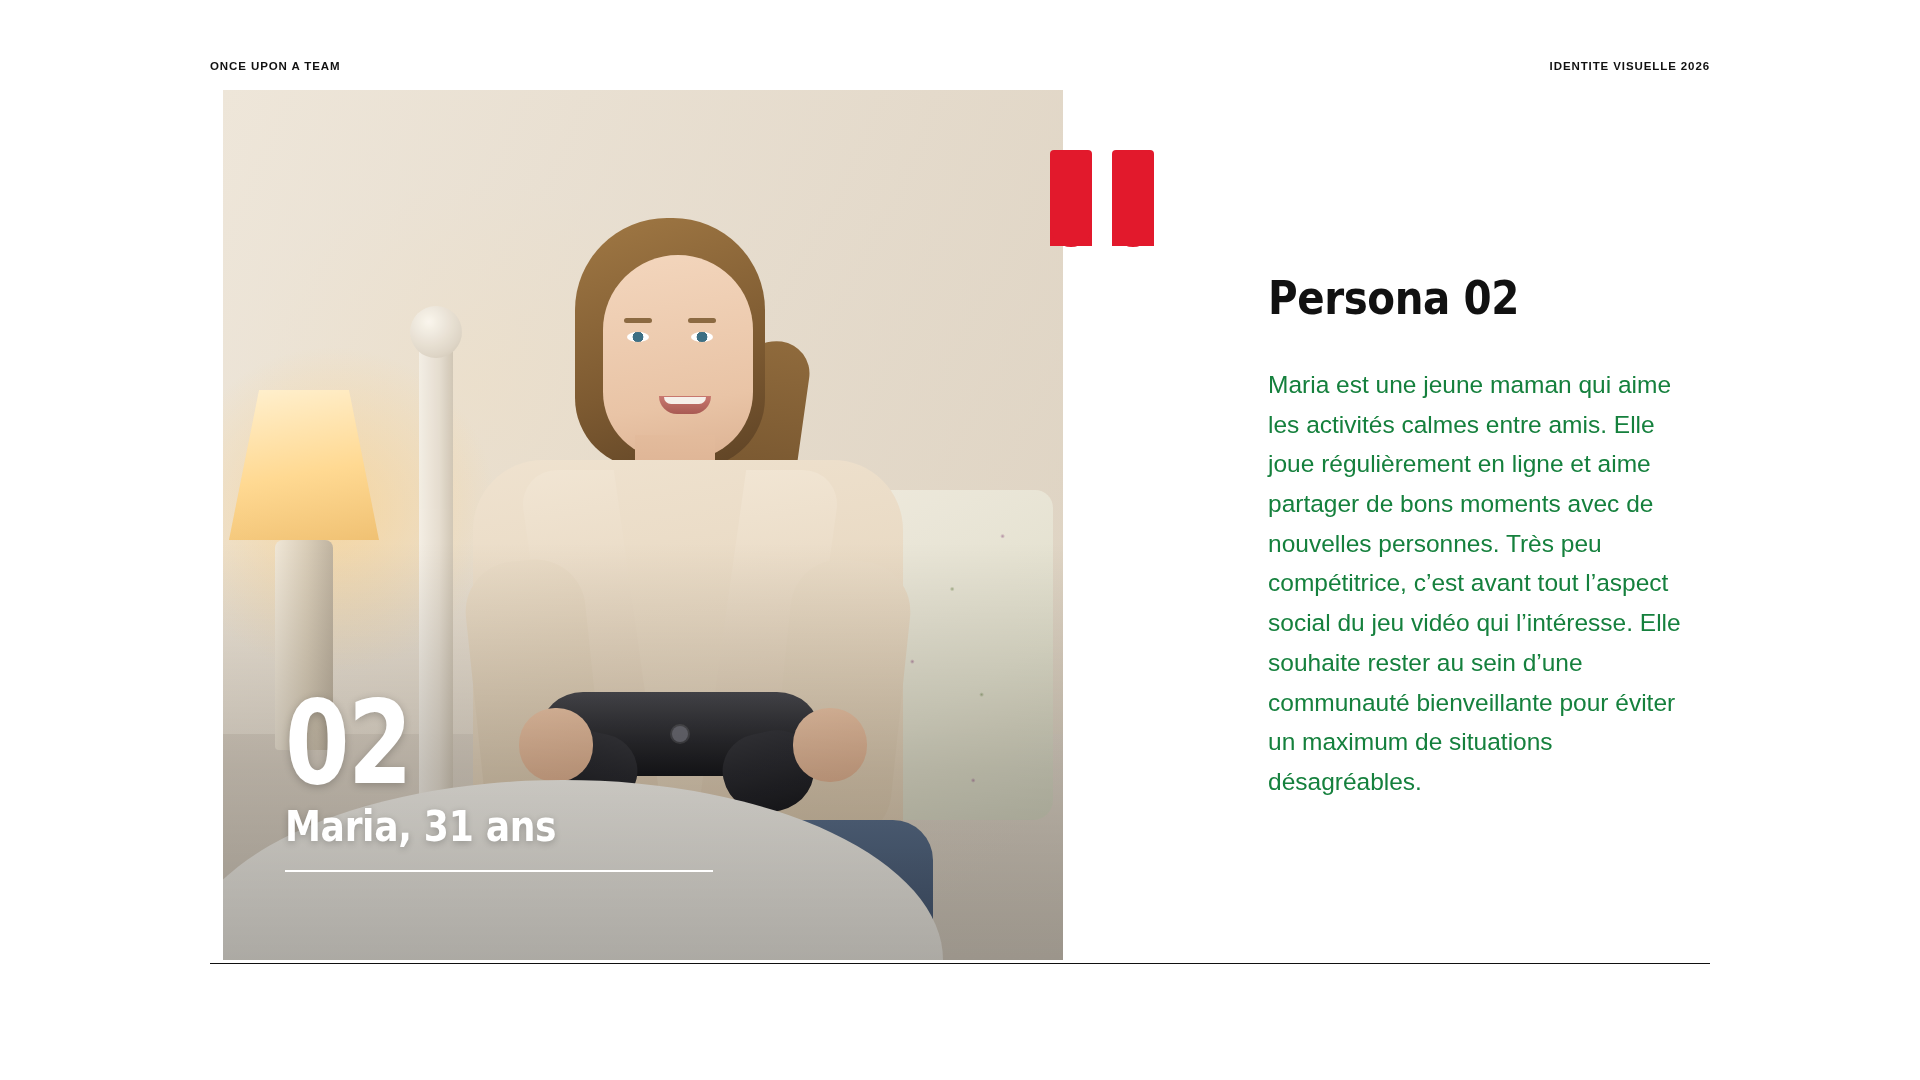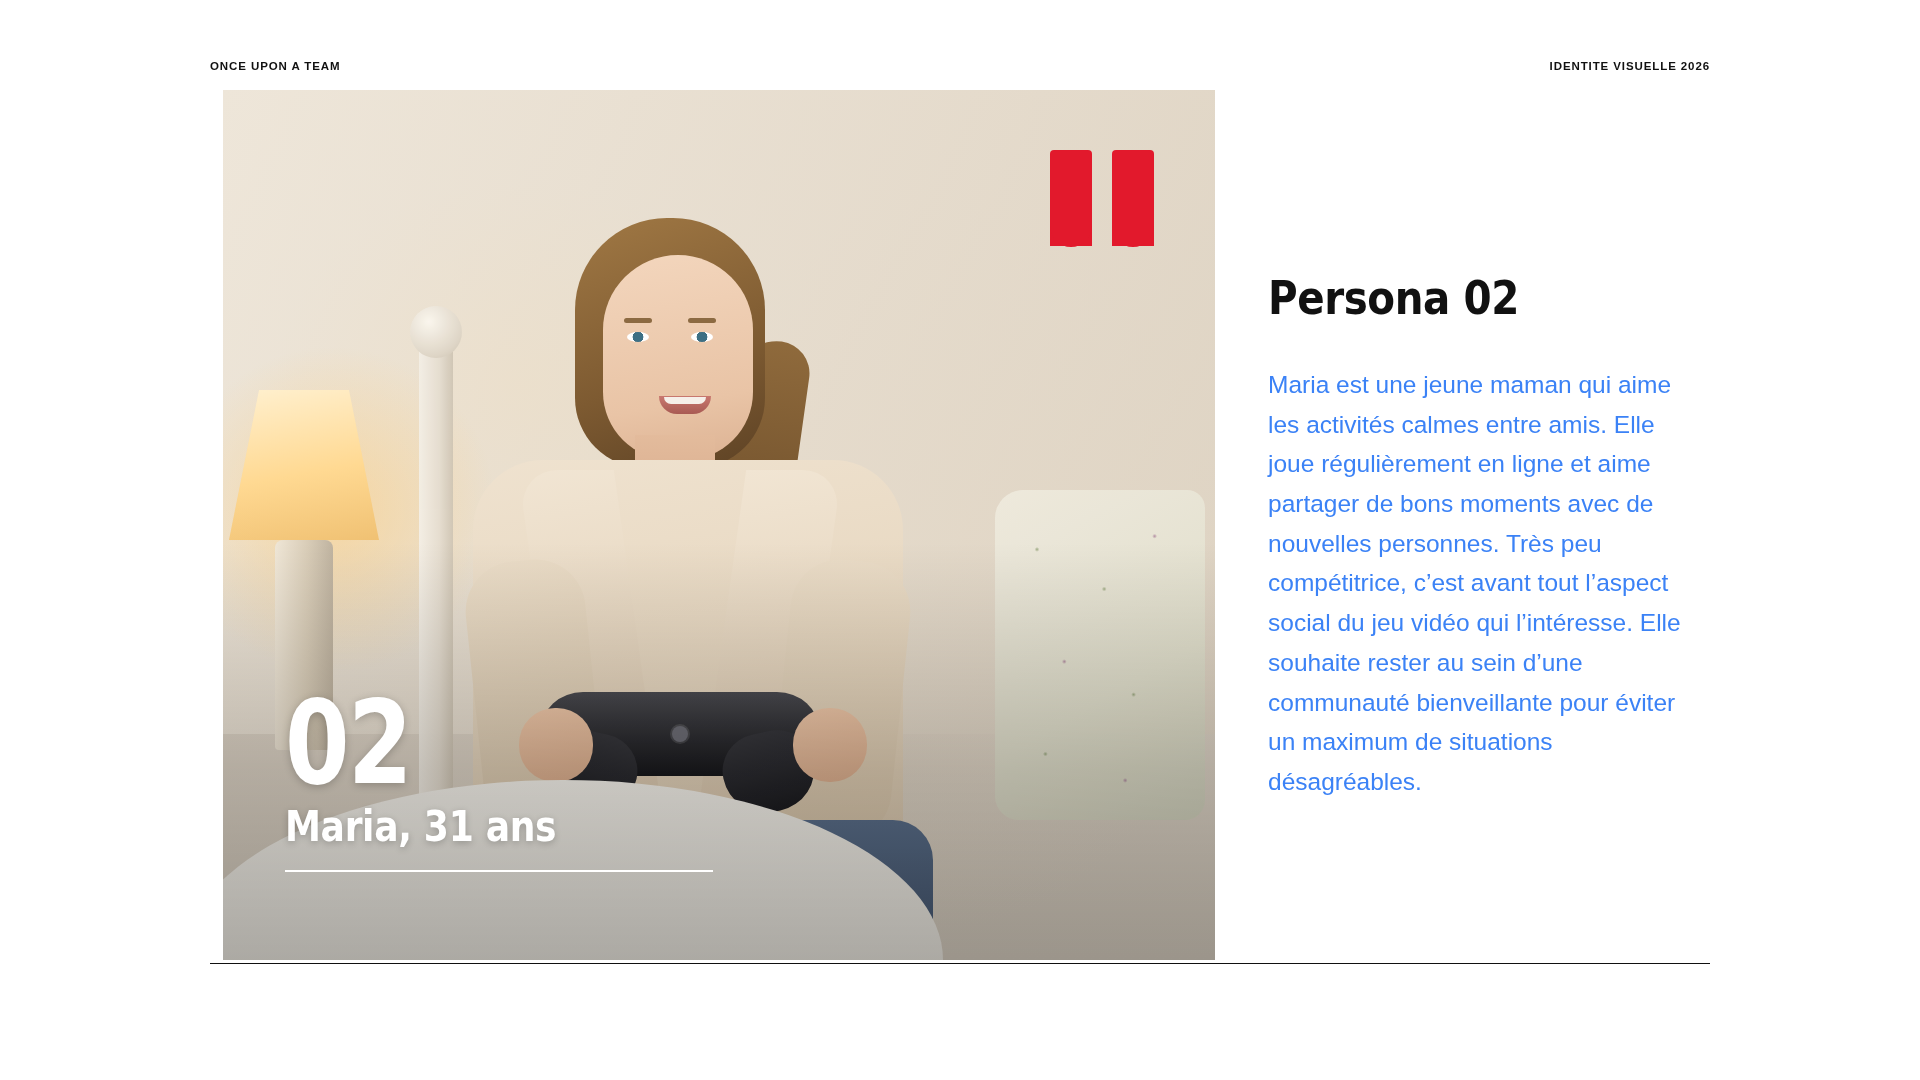--- a/index.html
+++ b/index.html
@@ -61,21 +61,21 @@
     letter-spacing: 0.9px;
     color: #111111;
     text-transform: uppercase;
   }
 
   
   .photo-card {
     position: absolute;
     left: 223px;
     top: 90px;
-    width: 992px;
+    width: 840px;
     height: 870px;
     overflow: hidden;
     background: #be185d;
   }
   
   .photo-bg {
     position: absolute;
     inset: 0;
     background:
       radial-gradient(ellipse 360px 300px at 30% 34%, rgba(255,214,140,0.55), rgba(255,214,140,0) 68%),
@@ -355,21 +355,21 @@
     letter-spacing: -0.5px;
     color: #111111;
     transform: scaleX(0.86);
     transform-origin: left top;
   }
   .persona-body {
     margin-top: 44px;
     font-family: "Liberation Sans", sans-serif;
     font-size: 24.5px;
     line-height: 1.62;
-    color: #3b82f6;
+    color: #15803d;
     width: 415px;
   }
 </style>
 </head>
 <body>
 
 <div class="slide">
 
   <div class="header">
     <div class="header-left">ONCE UPON A TEAM</div>

